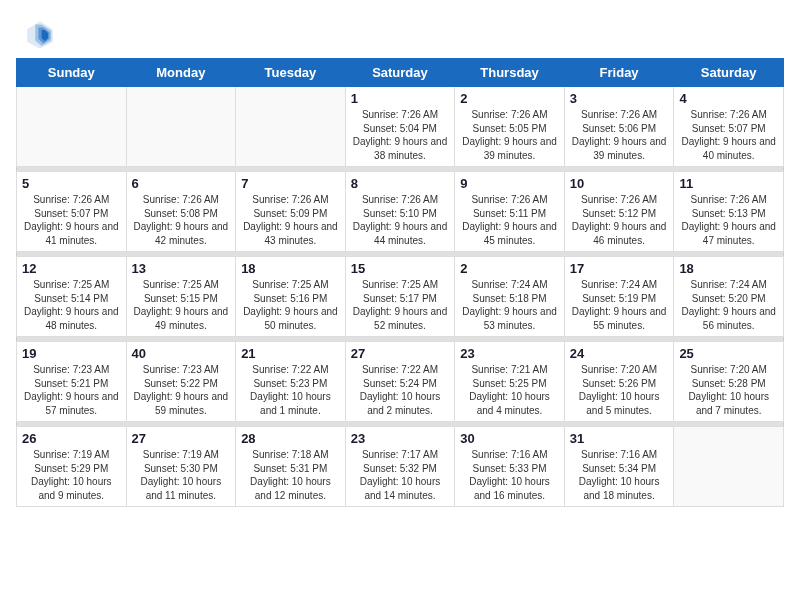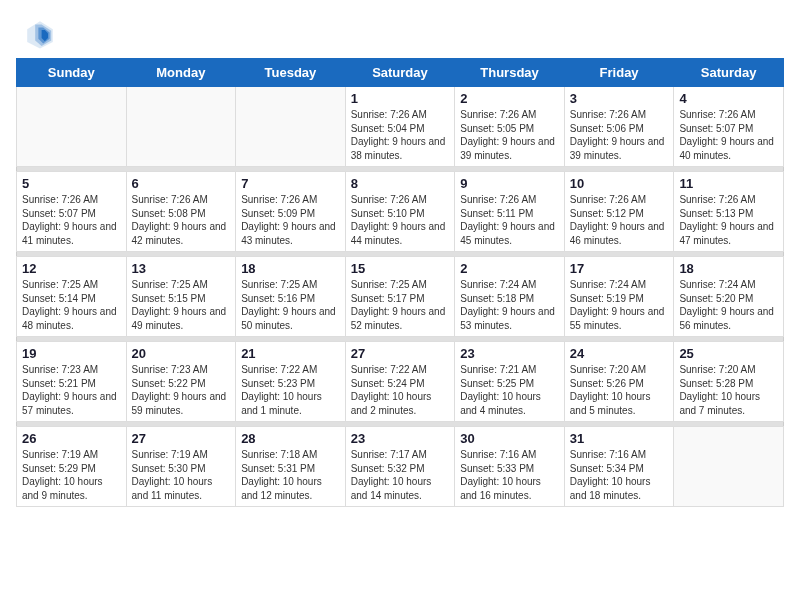--- a/index.html
+++ b/index.html
@@ -84,20 +84,21 @@
     .day-num {
       font-size: 13px;
       font-weight: bold;
       color: #1a1a2e;
       margin-bottom: 2px;
     }
     .cell-content {
       font-size: 10px;
       line-height: 1.35;
       color: #333;
+      text-align: center;
     }
   </style>
 </head>
 <body>
 
 <div class="header">
   <div class="logo">
     <svg class="logo-icon" viewBox="0 0 40 40" width="40" height="40">
       <polygon points="20,4 36,14 36,30 20,38 4,30 4,14" fill="#1a6abf" opacity="0.15"></polygon>
       <polygon points="22,8 34,16 34,28 22,35 14,28 14,8" fill="#1a6abf" opacity="0.3"></polygon>
@@ -217,21 +218,21 @@
       </tr>
       <tr>
         <td colspan="7" style="background: rgb(224, 224, 224); height: 5px; padding: 0px; border: none;"></td>
       </tr>
       <tr>
         <td>
           <div class="day-num">19</div>
           <div class="cell-content">Sunrise: 7:23 AM<br>Sunset: 5:21 PM<br>Daylight: 9 hours and 57 minutes.</div>
         </td>
         <td>
-          <div class="day-num">20</div>
+          <div class="day-num">40</div>
           <div class="cell-content">Sunrise: 7:23 AM<br>Sunset: 5:22 PM<br>Daylight: 9 hours and 59 minutes.</div>
         </td>
         <td>
           <div class="day-num">21</div>
           <div class="cell-content">Sunrise: 7:22 AM<br>Sunset: 5:23 PM<br>Daylight: 10 hours and 1 minute.</div>
         </td>
         <td>
           <div class="day-num">27</div>
           <div class="cell-content">Sunrise: 7:22 AM<br>Sunset: 5:24 PM<br>Daylight: 10 hours and 2 minutes.</div>
         </td>

